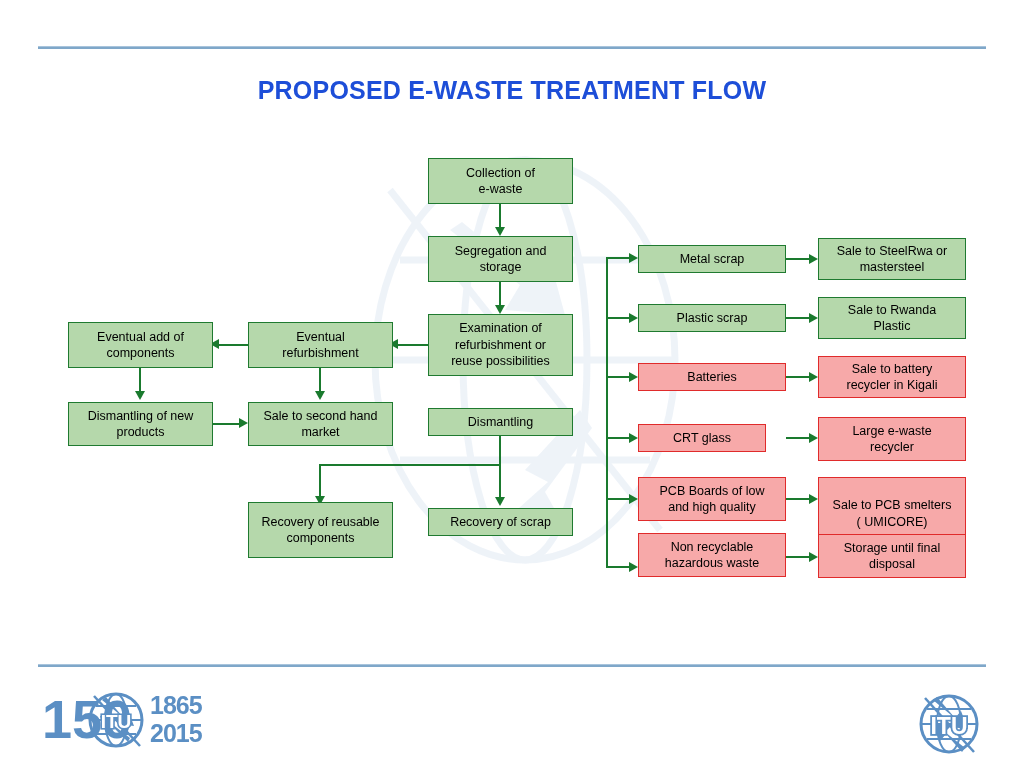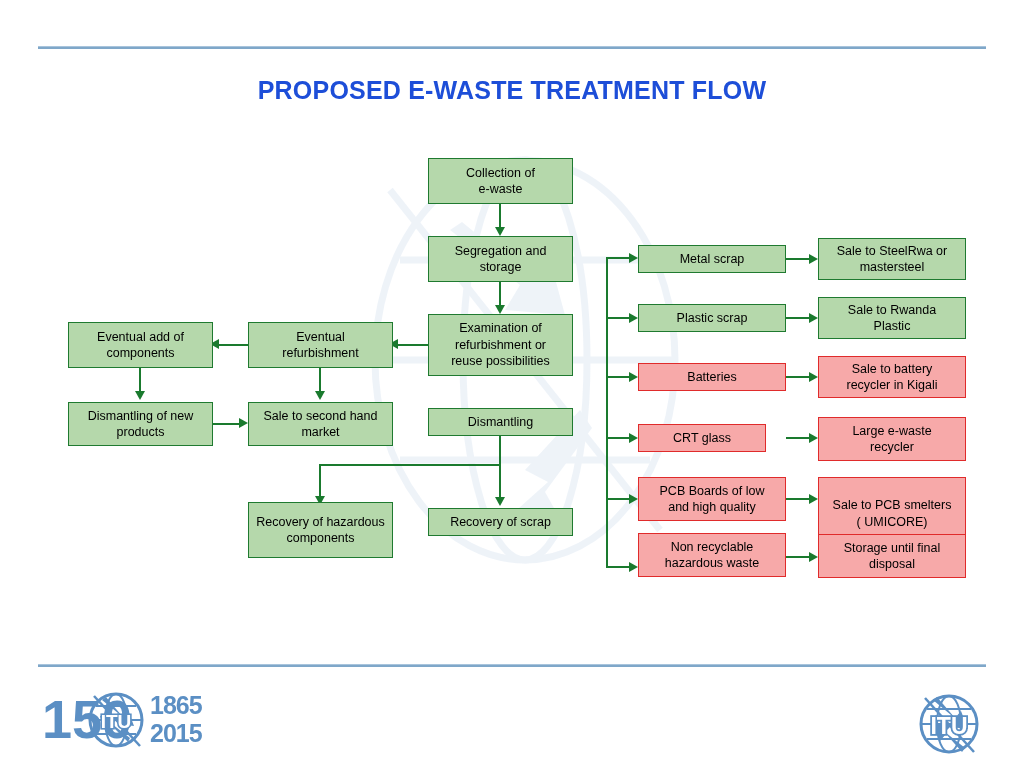--- a/index.html
+++ b/index.html
@@ -207,21 +207,21 @@
 
 <div class="node green" style="left:248px; top:402px; width:145px; height:44px;">
   <div>
     <span>Sale to second hand</span>
     <span>market</span>
   </div>
 </div>
 
 <div class="node green" style="left:248px; top:502px; width:145px; height:56px;">
   <div>
-    <span>Recovery of hazardous</span>
+    <span>Recovery of reusable</span>
     <span>components</span>
   </div>
 </div>
 
 <div class="ln h" style="left:219px; top:344px; width:31px;"></div>
 <div class="arrow left" style="left:210px; top:339px;"></div>
 
 <div class="ln v" style="left:139px; top:368px; height:24px;"></div>
 <div class="arrow down" style="left:135px; top:391px;"></div>
 

